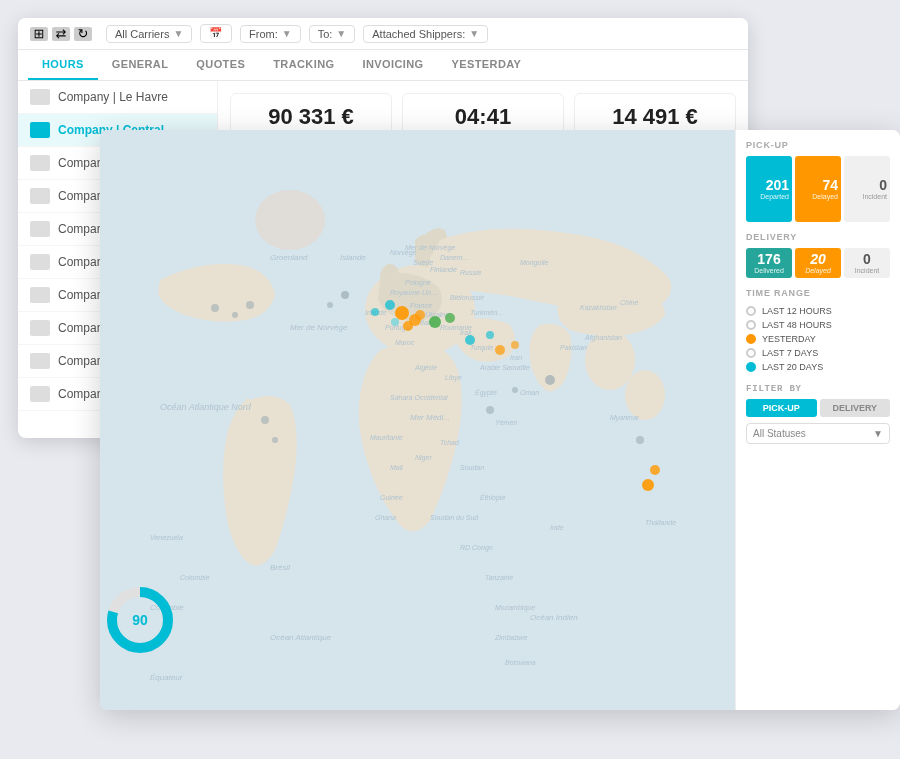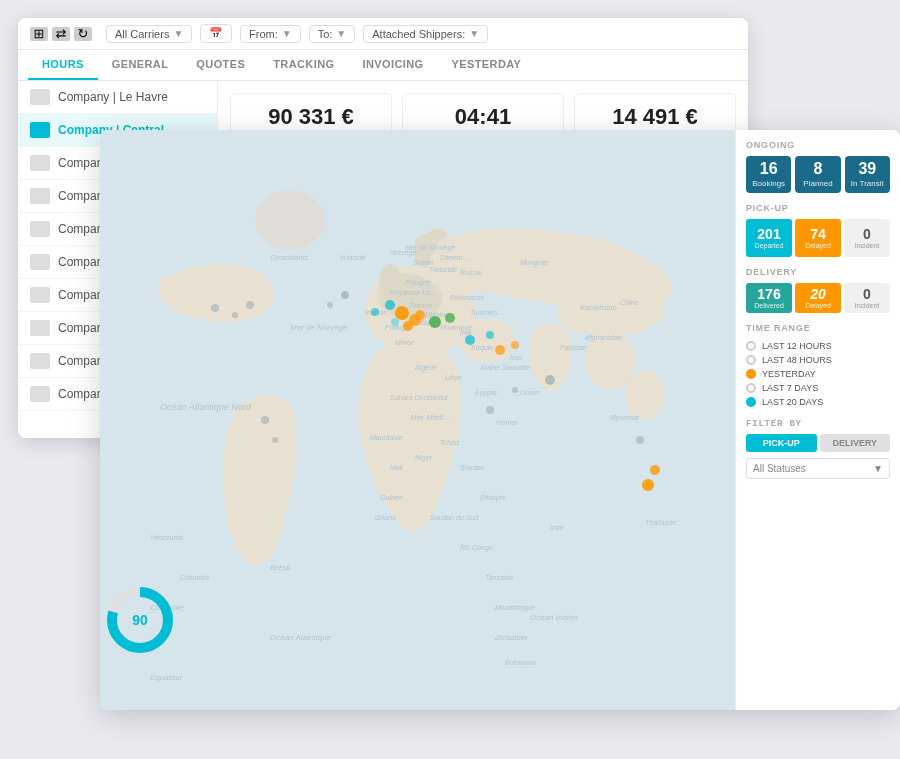--- a/index.html
+++ b/index.html
@@ -243,22 +243,22 @@
     .stat-box.blue-dark { background: #1a6b8a; }
 
     
     .pickup-row {
       display: flex;
       gap: 3px;
       margin-bottom: 3px;
     }
     .pickup-box {
       border-radius: 3px;
-      padding: 8px 3px;
-      text-align: center;
+      padding: 22px 3px;
+      text-align: right;
       flex: 1;
     }
     .pickup-box .pv { font-size: 14px; font-weight: 700; color: #fff; line-height: 1; }
     .pickup-box .pl { font-size: 7px; color: rgba(255,255,255,0.85); margin-top: 1px; }
     .pickup-box.teal-bg { background: #00bcd4; }
     .pickup-box.orange-bg { background: #ff9800; }
     .pickup-box.white-bg { background: #f0f0f0; }
     .pickup-box.white-bg .pv { color: #555; }
     .pickup-box.white-bg .pl { color: #999; }
 
@@ -645,37 +645,20 @@
       <svg viewBox="0 0 80 80" width="80" height="80">
         <circle cx="40" cy="40" r="28" fill="none" stroke="#e0e0e0" stroke-width="10"></circle>
         <circle cx="40" cy="40" r="28" fill="none" stroke="#00bcd4" stroke-width="10" stroke-dasharray="140 36" stroke-dashoffset="0" transform="rotate(-90 40 40)"></circle>
         <text x="40" y="45" text-anchor="middle" font-size="14" font-weight="bold" fill="#00bcd4">90</text>
       </svg>
     </div>
   </div>
 
   <div class="right-panel">
 
-    <div class="panel-section">
-      <div class="panel-section-title">ONGOING</div>
-      <div class="stat-boxes">
-        <div class="stat-box blue-dark">
-          <div class="box-value">16</div>
-          <div class="box-label">Bookings</div>
-        </div>
-        <div class="stat-box blue-dark">
-          <div class="box-value">8</div>
-          <div class="box-label">Planned</div>
-        </div>
-        <div class="stat-box blue-dark">
-          <div class="box-value">39</div>
-          <div class="box-label">In Transit</div>
-        </div>
-      </div>
-    </div>
 
     <div class="panel-section">
       <div class="panel-section-title">PICK-UP</div>
       <div class="pickup-row">
         <div class="pickup-box teal-bg">
           <div class="pv">201</div>
           <div class="pl">Departed</div>
         </div>
         <div class="pickup-box orange-bg">
           <div class="pv">74</div>

